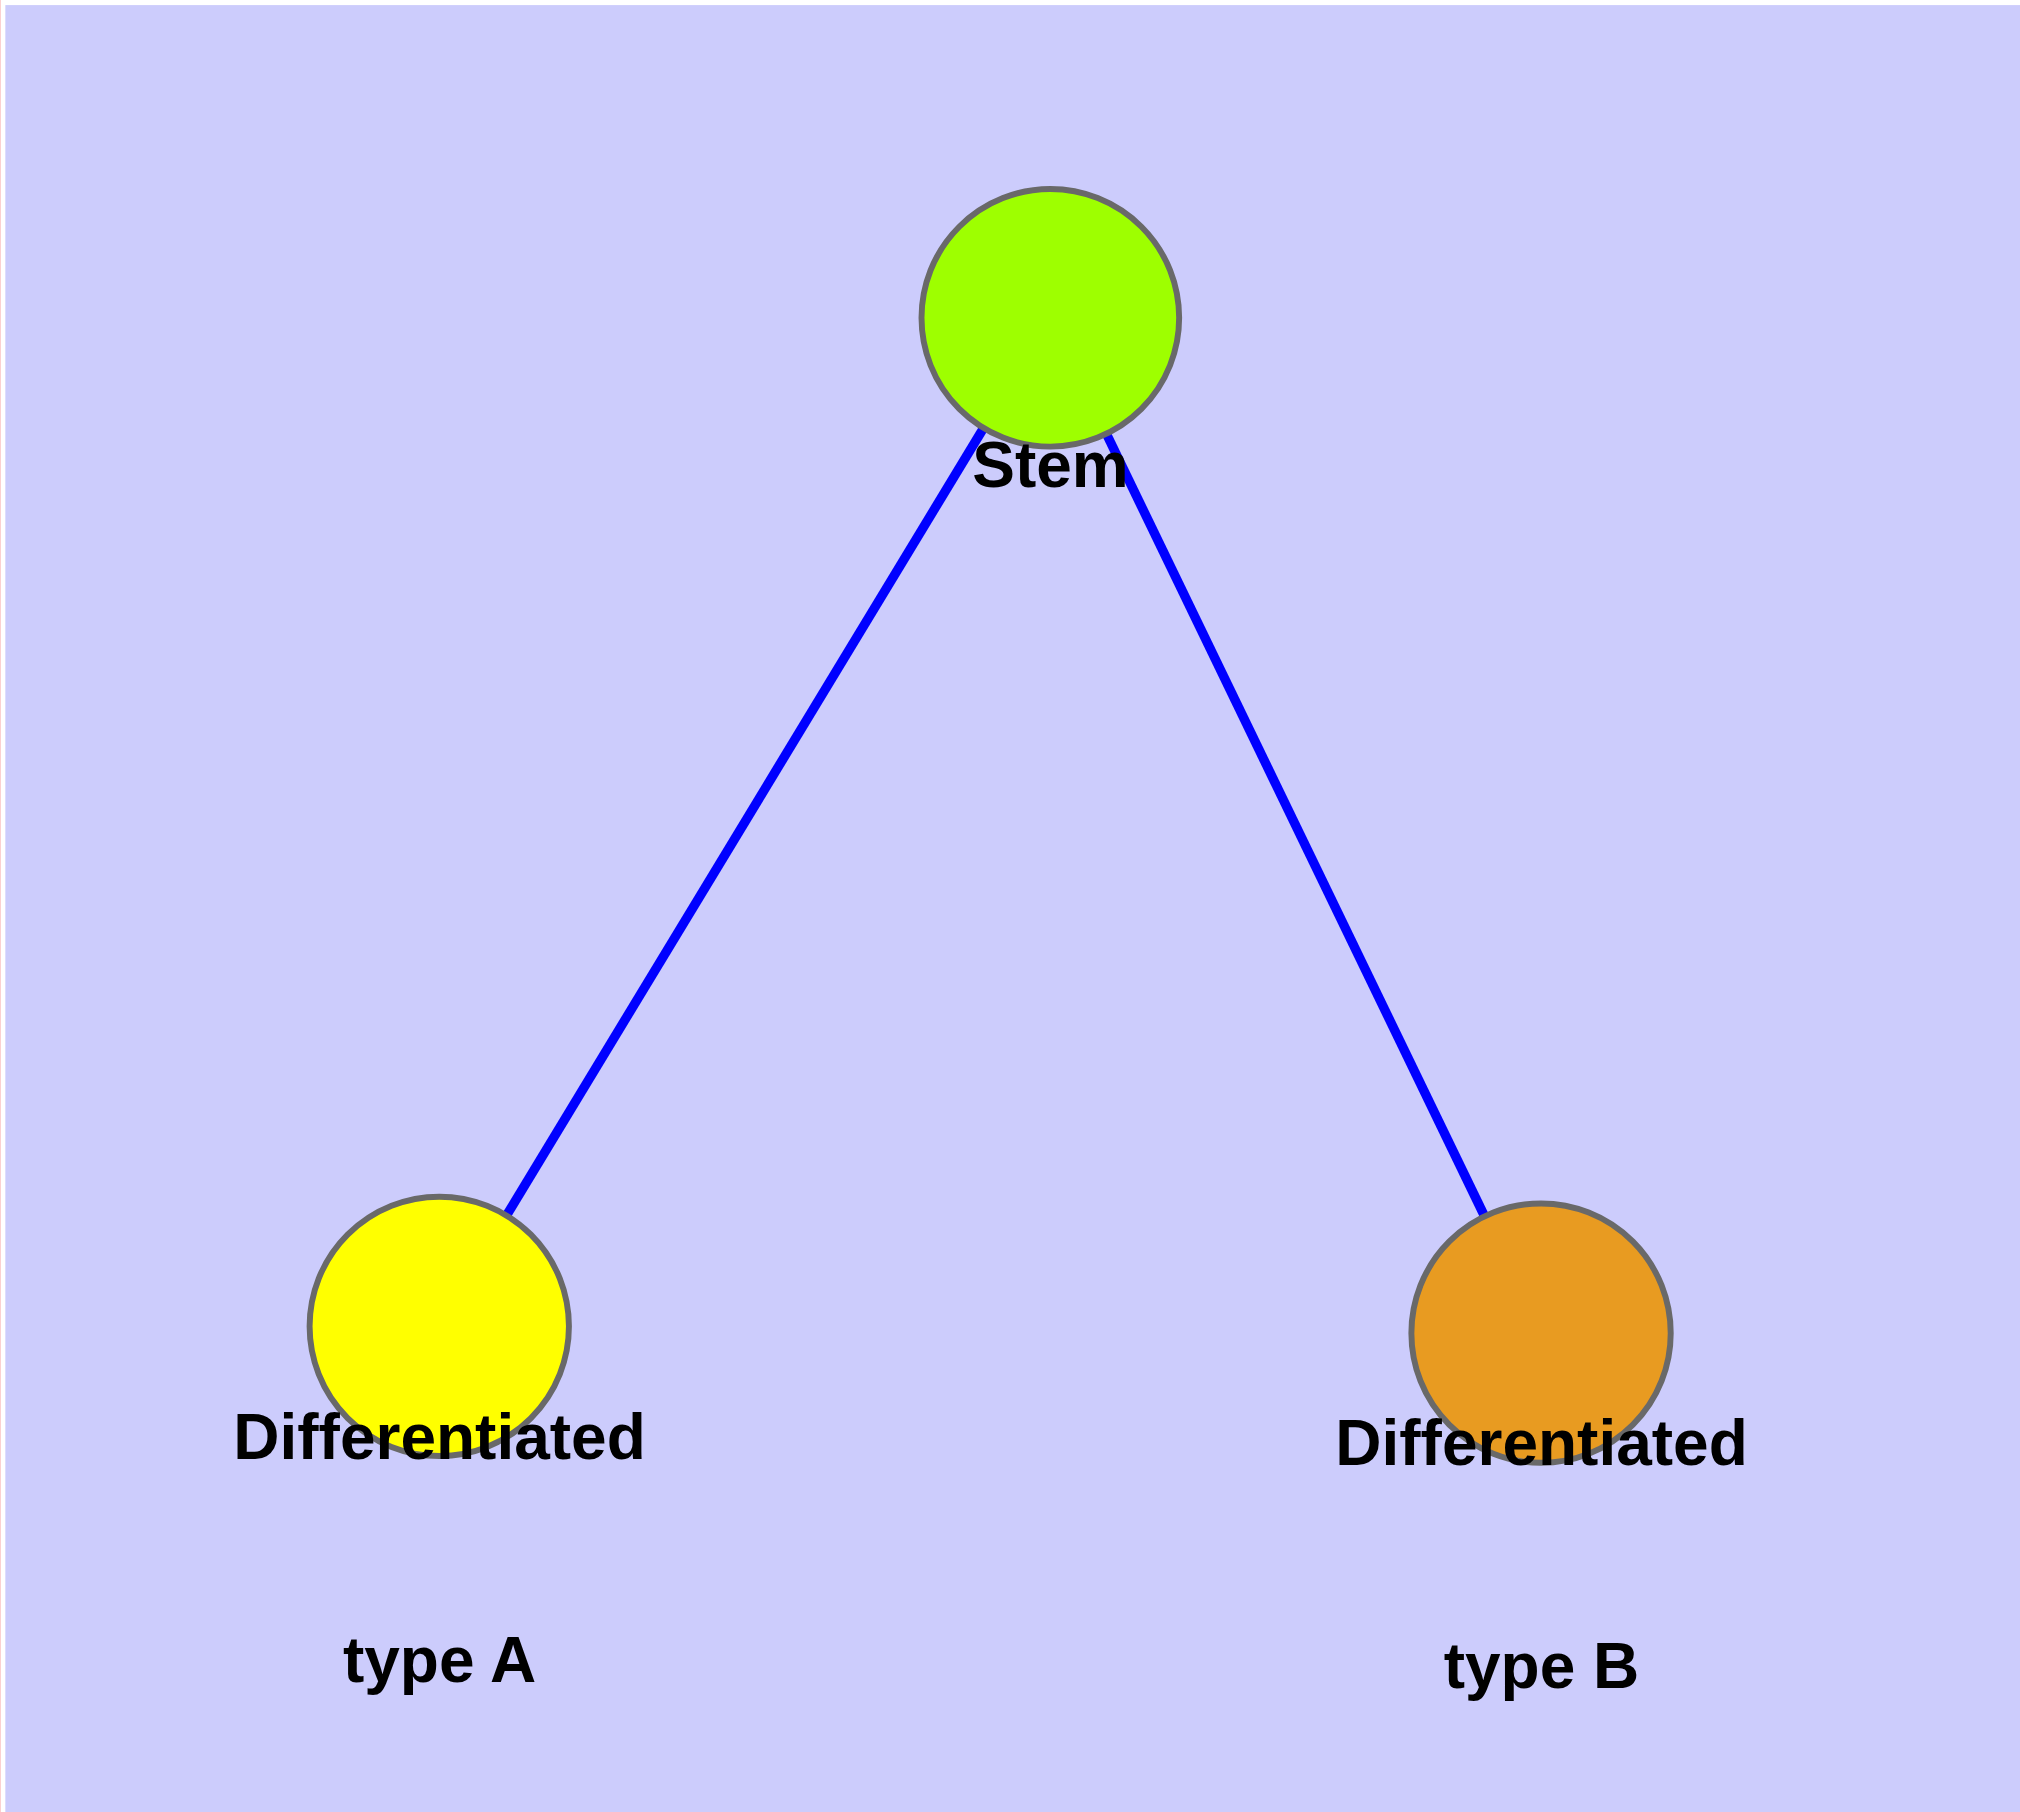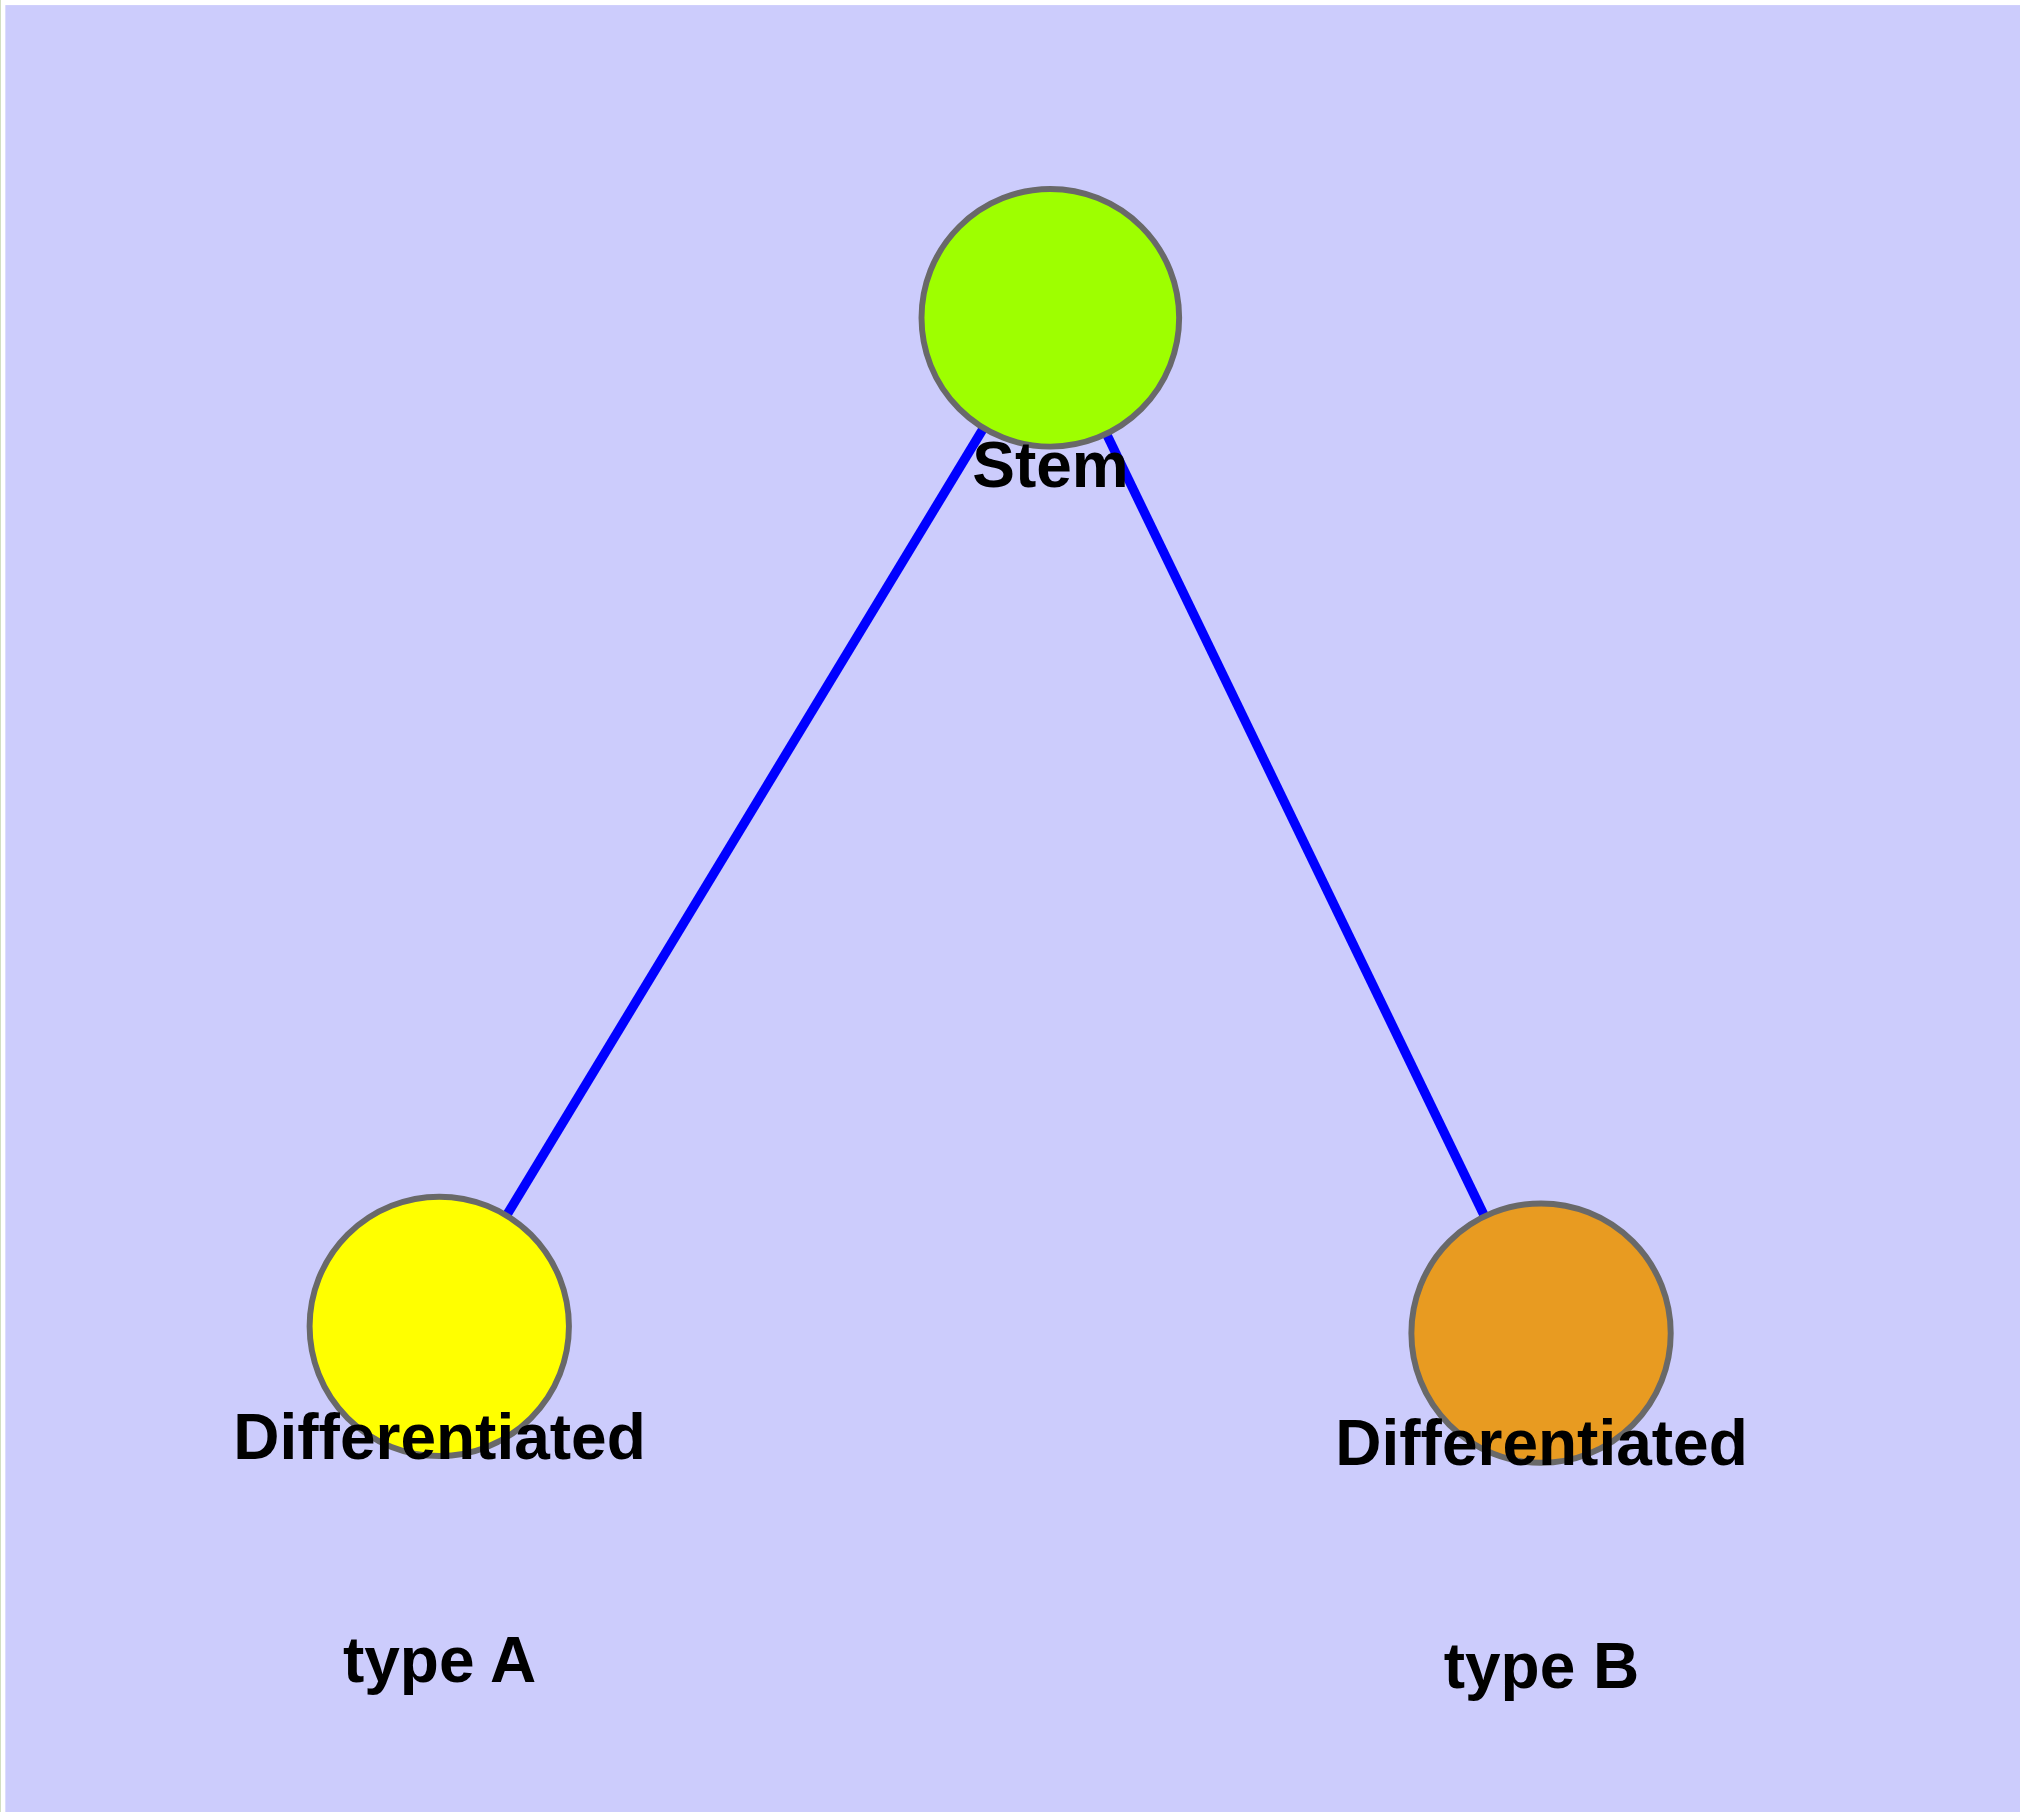--- a/index.html
+++ b/index.html
@@ -6,21 +6,21 @@
   html, body {
     margin: 0;
     padding: 0;
     background: #ffffff;
   }
   #stage {
     position: relative;
     width: 2021px;
     height: 1812px;
     overflow: hidden;
-    background: #4d7c0f;
+    background: #ef4444;
     font-family: "Liberation Sans", "DejaVu Sans", sans-serif;
   }
   #graph-canvas {
     position: absolute;
     left: 0;
     top: 0;
     width: 2021px;
     height: 1812px;
     display: block;
   }

